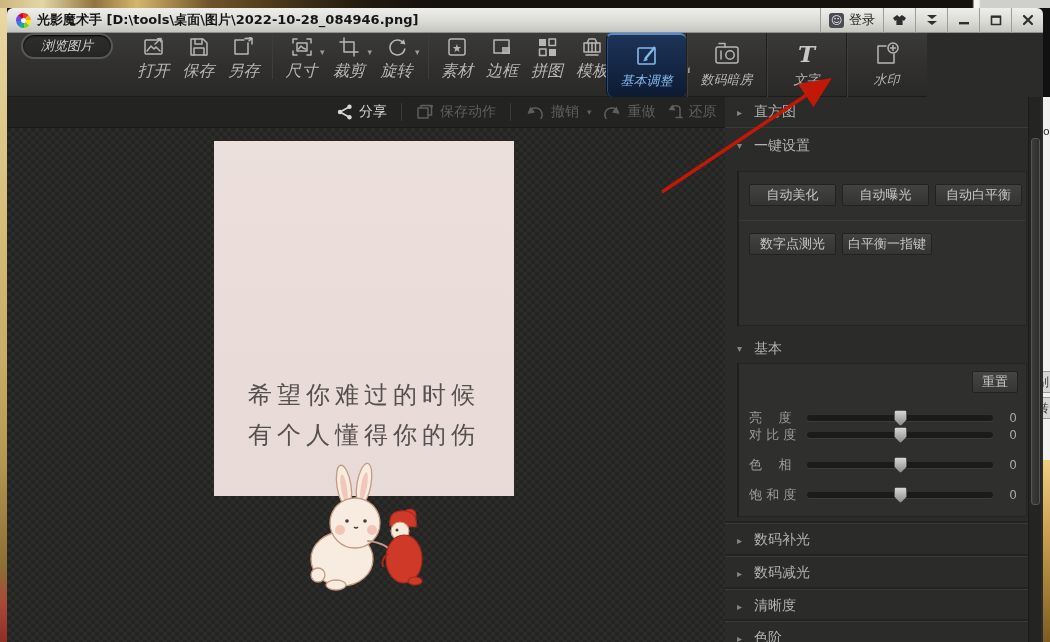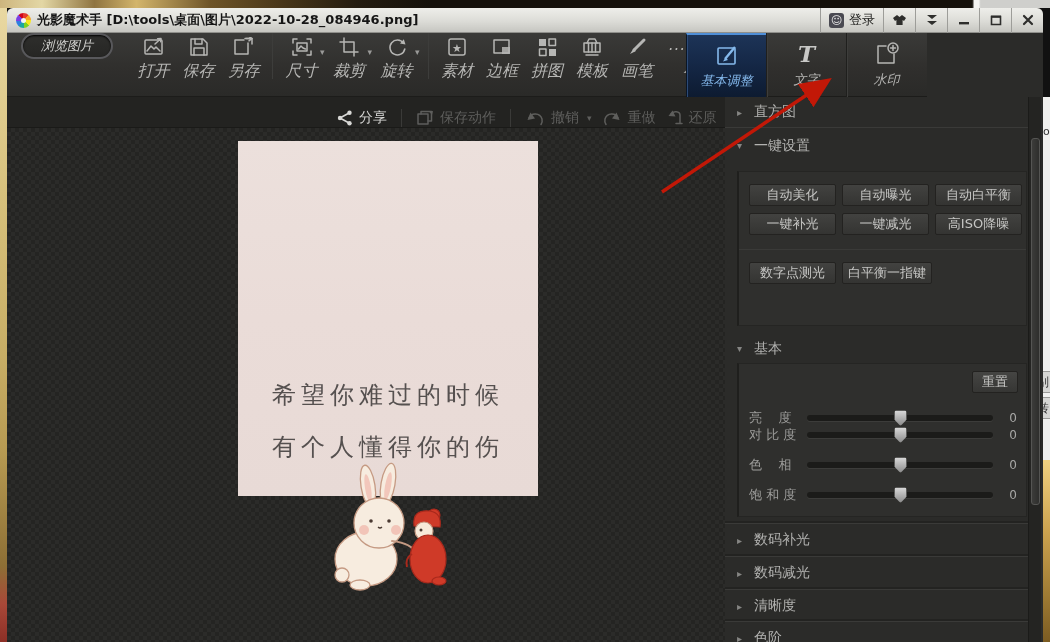--- a/index.html
+++ b/index.html
@@ -71,43 +71,43 @@
   #more-corner { font-size:8px; color:#9a9a98; align-self:flex-end; margin:10px 4px 0 0; }
 
   
   #mode-tabs { position:absolute; right:1px; top:0; height:64px; display:flex; }
   .mode-tab { width:80px; height:64px; display:flex; flex-direction:column;
     align-items:center; justify-content:center; gap:4px; color:#b6b6b4;
     border-left:1px solid #1f1f1d; box-shadow:inset 1px 0 0 #3d3d3b; }
   .mode-tab .mlabel { font-size:13px; }
   .mode-tab.active { background:linear-gradient(180deg,#1d3457 0%,#152847 45%,#0d1b31 100%);
     border-top:2px solid #4f8fd8; border-left:1px solid #0a1626;
-    box-shadow:inset 1px 0 0 #2c4a77; color:#85b9ec; }
+    box-shadow:inset 1px 0 0 #2c4a77; color:#85b9ec;border-radius:6px; }
   .mode-tab .micon { height:26px; display:flex; align-items:center; }
   #text-tab-glyph { font-family:"DejaVu Serif","Liberation Serif",serif;
     font-size:23px; font-weight:bold; color:#c8c8c6; line-height:24px; }
 
   
   #actionbar { left:0; top:89px; width:718px; height:31px; background:#232321;
-    border-bottom:1px solid #1a1a18; display:flex; align-items:flex-end;
+    border-bottom:1px solid #1a1a18; display:flex; align-items:center;
     padding-left:330px; gap:10px; }
   .act-item { display:flex; align-items:center; gap:6px; font-size:14px; }
   .act-enabled { color:#d8d8d6; }
   .act-disabled { color:#5e5e5c; }
   .act-sep { width:1px; height:18px; background:#161614; border-right:1px solid #3a3a38;
     margin:0 4px; }
   .undo-drop { font-size:9px; color:#5e5e5c; margin-left:2px; }
 
   
   #canvas { left:0; top:120px; width:718px; height:514px; background:
     linear-gradient(45deg,#2b2b29 25%,transparent 25% 75%,#2b2b29 75%) 0 0/8px 8px,
     linear-gradient(45deg,#2b2b29 25%,transparent 25% 75%,#2b2b29 75%) 4px 4px/8px 8px,
     #242422; overflow:hidden; }
   #photo { position:absolute; left:207px; top:13px; width:300px; height:355px;
-    background:linear-gradient(180deg,#ece0dc 0%,#eadcd8 50%,#e8dad6 100%);margin-left:24px; }
+    background:linear-gradient(180deg,#ece0dc 0%,#eadcd8 50%,#e8dad6 100%); }
   .photo-text { position:absolute; width:100%; text-align:center; font-size:24px;
     color:#55504f; letter-spacing:5px; font-weight:500; }
 
   
   #panel { left:718px; top:89px; width:318px; height:545px; background:#2b2b29;
     overflow:hidden; font-size:14px; }
   .sec-head { position:absolute; left:0; width:303px; height:31px; display:flex;
     align-items:center; gap:9px; padding-left:12px; color:#b2b2b0; }
   .sec-arrow { font-size:10px; color:#85858з; color:#858583; width:8px; }
   .inner-box { position:absolute; left:12px; width:290px; background:#2f2f2d;
@@ -335,20 +335,31 @@
           <svg width="26" height="26" viewBox="0 0 26 26">
               <rect class="blu" fill="none" stroke-width="1.6" x="4" y="6" width="17" height="16" rx="1"></rect>
               <path class="blu" fill="none" stroke-width="2.4" d="M11 17 L21 5"></path>
               <path class="bluf" d="M11.5 15.5 L14 18 L9 19.5 Z"></path>
             </svg>
         </span>
         <span class="mlabel">基本调整</span>
       </div>
       <div class="mode-tab">
         <span class="micon">
+          <svg width="28" height="26" viewBox="0 0 28 26">
+              <rect class="ln" stroke-width="1.8" x="3" y="6" width="22" height="16" rx="2"></rect>
+              <path class="ln" d="M6 2.5 H12 V6"></path>
+              <path class="ln" stroke-width="1.8" d="M8 10 V18"></path>
+              <circle class="ln" stroke-width="1.8" cx="17" cy="14" r="4.2"></circle>
+            </svg>
+        </span>
+        <span class="mlabel">数码暗房</span>
+      </div>
+      <div class="mode-tab">
+        <span class="micon">
             <span id="text-tab-glyph">T</span>
           </span>
         <span class="mlabel">文字</span>
       </div>
       <div class="mode-tab">
         <span class="micon">
           <svg width="28" height="26" viewBox="0 0 28 26">
               <path class="ln" stroke-width="1.8" d="M13 5 H5 V22 H21 V13"></path>
               <circle class="ln" stroke-width="1.6" cx="20" cy="7" r="5"></circle>
               <path class="ln" d="M20 4.5 V9.5 M17.5 7 H22.5"></path>
@@ -400,21 +411,21 @@
           <path class="disf" d="M6.5 0.5 L2.5 6 L9.5 6.5 Z"></path>
           <path class="dis ln" stroke-width="2" d="M10 13.5 H16"></path>
         </svg>
       <span>还原</span>
     </div>
   </div>
 
   <div id="canvas" class="abs">
     <div id="photo">
       <div class="photo-text" style="top:238px;">希望你难过的时候</div>
-      <div class="photo-text" style="top:290px;">有个人懂得你的伤</div>
+      <div class="photo-text" style="top:278px;">有个人懂得你的伤</div>
       <svg style="position:absolute;left:70px;top:318px;" width="165" height="135" viewBox="0 0 165 135">
         <g stroke="#c59a83" stroke-width="1.3" stroke-linecap="round">
           <ellipse cx="60" cy="27" rx="7" ry="21" fill="#f7ecdf" transform="rotate(-9 60 27)"></ellipse>
           <ellipse cx="60" cy="29" rx="3" ry="14" fill="#f2c7bb" stroke="none" transform="rotate(-9 60 29)"></ellipse>
           <ellipse cx="80" cy="25" rx="7" ry="21" fill="#f7ecdf" transform="rotate(10 80 25)"></ellipse>
           <ellipse cx="80" cy="27" rx="3" ry="14" fill="#f2c7bb" stroke="none" transform="rotate(10 80 27)"></ellipse>
           <ellipse cx="58" cy="100" rx="31" ry="27" fill="#f7ecdf"></ellipse>
           <circle cx="34" cy="116" r="7" fill="#f7ecdf"></circle>
           <circle cx="71" cy="64" r="25" fill="#f7ecdf"></circle>
           <path d="M84 82 Q104 84 108 95" fill="none" stroke-width="2"></path>
@@ -449,25 +460,20 @@
       <span class="sec-arrow">▾</span>
       <span>一键设置</span>
     </div>
 
     <div class="inner-box" style="top:74px; height:155px;">
       <div class="grid-row" style="margin-top:12px;font-family:Liberation Mono, monospace;">
         <div class="pbtn w3">自动美化</div>
         <div class="pbtn w3">自动曝光</div>
         <div class="pbtn w3">自动白平衡</div>
       </div>
-      <div class="grid-row">
-        <div class="pbtn w3">一键补光</div>
-        <div class="pbtn w3">一键减光</div>
-        <div class="pbtn w3">高ISO降噪</div>
-      </div>
       <div class="box-divider"></div>
       <div class="grid-row" style="margin-top:12px;">
         <div class="pbtn" style="width:87px;">数字点测光</div>
         <div class="pbtn" style="width:90px;">白平衡一指键</div>
       </div>
     </div>
 
     <div class="sec-head" style="top:236px;">
       <span class="sec-arrow">▾</span>
       <span>基本</span>

